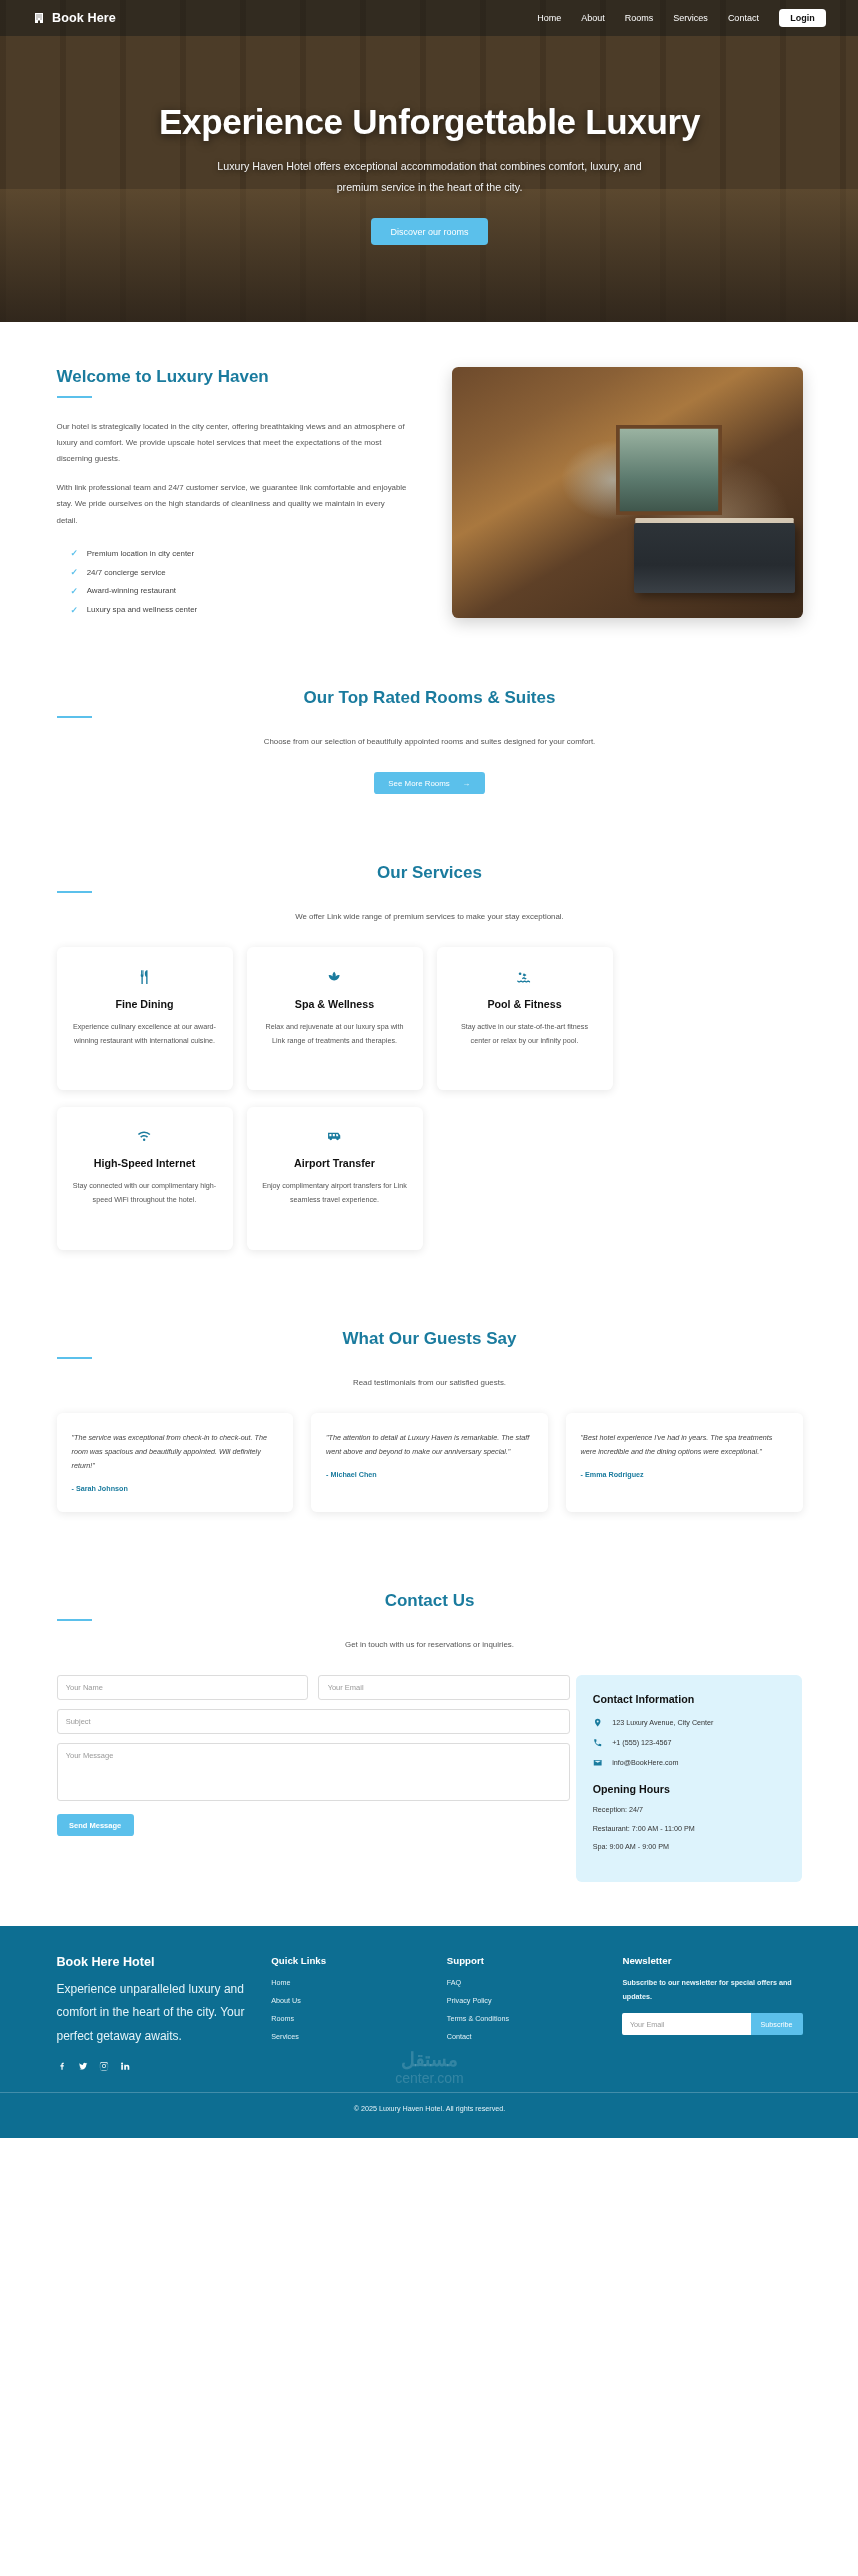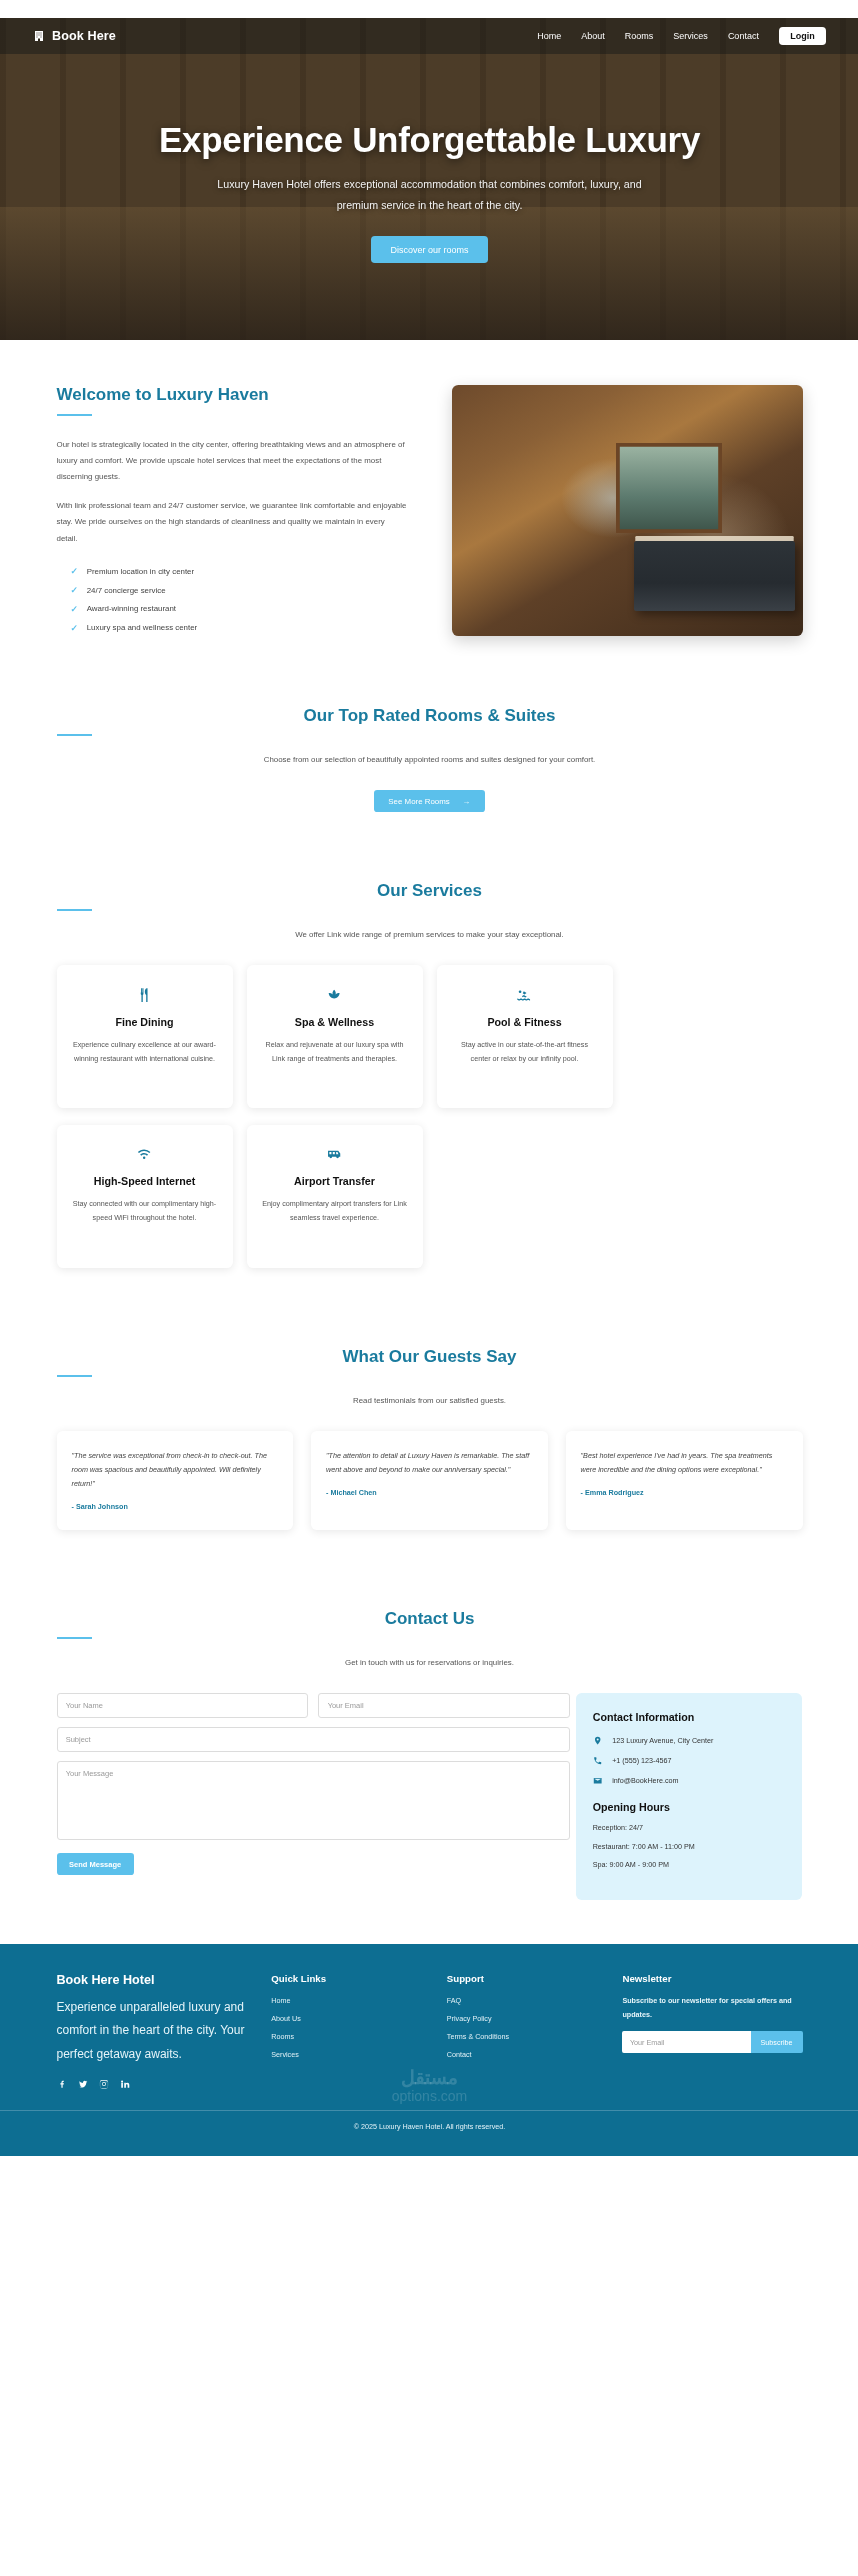--- a/index.html
+++ b/index.html
@@ -10,21 +10,20 @@
     color: #333;
   }
   body { width: 859px; overflow-x: hidden; }
 
   
   .hero {
     position: relative;
     width: 859px;
     height: 322px;
     overflow: hidden;
-    margin-top: 18px;
   }
   .hero-bg {
     position: absolute;
     inset: 0;
     background:
       
       linear-gradient(rgba(30,24,18,0.55), rgba(30,24,18,0.55)),
       
       radial-gradient(ellipse 163px 69px at 113px 277px, #7fc9d6 0%, #55a7bb 45%, rgba(60,120,140,0) 72%),
       radial-gradient(ellipse 126px 44px at 189px 295px, #86d0da 0%, rgba(90,170,190,0) 70%),
@@ -206,21 +205,21 @@
   .contact { padding: 35px 0 44px; }
   .contact-grid { display: grid; grid-template-columns: 1fr 0.44fr; gap: 6px; }
   .form-row { display: flex; gap: 10px; margin-bottom: 8.8px; }
   .field {
     width: 100%;
     border: 0.6px solid #dcdcdc; border-radius: 3.1px;
     padding: 7px 8.2px; font-size: 7.5px; color: #333;
     font-family: inherit; background: #fff;
   }
   .field::placeholder { color: #9a9a9a; }
-  textarea.field { height: 79px; resize: none; margin-bottom: 11.3px; }
+  textarea.field { height: 58px; resize: none; margin-bottom: 11.3px; }
   .btn-send {
     background: #5bc0eb; color: #fff; border: none; border-radius: 3.1px;
     padding: 6.3px 12.6px; font-size: 7.5px; font-weight: 700; cursor: pointer;
     font-family: inherit;
   }
   .info-panel {
     background: #ddf3fc; border-radius: 5.7px; padding: 17.6px 16.3px 21.4px;
   }
   .info-title { font-size: 10.7px; font-weight: 700; color: #111; margin-bottom: 12.6px; }
   .info-row {
@@ -559,18 +558,18 @@
         <div class="news-form">
           <input type="email" placeholder="Your Email" style="">
           <button>Subscribe</button>
         </div>
       </div>
     </div>
   </div>
 
   <div class="watermark">
     <div>مستقل</div>
-    <div class="wm2">options.com</div>
+    <div class="wm2">center.com</div>
   </div>
 
   <div class="copyright">© 2025 Luxury Haven Hotel. All rights reserved.</div>
 </footer>
 
 
 </body></html>

